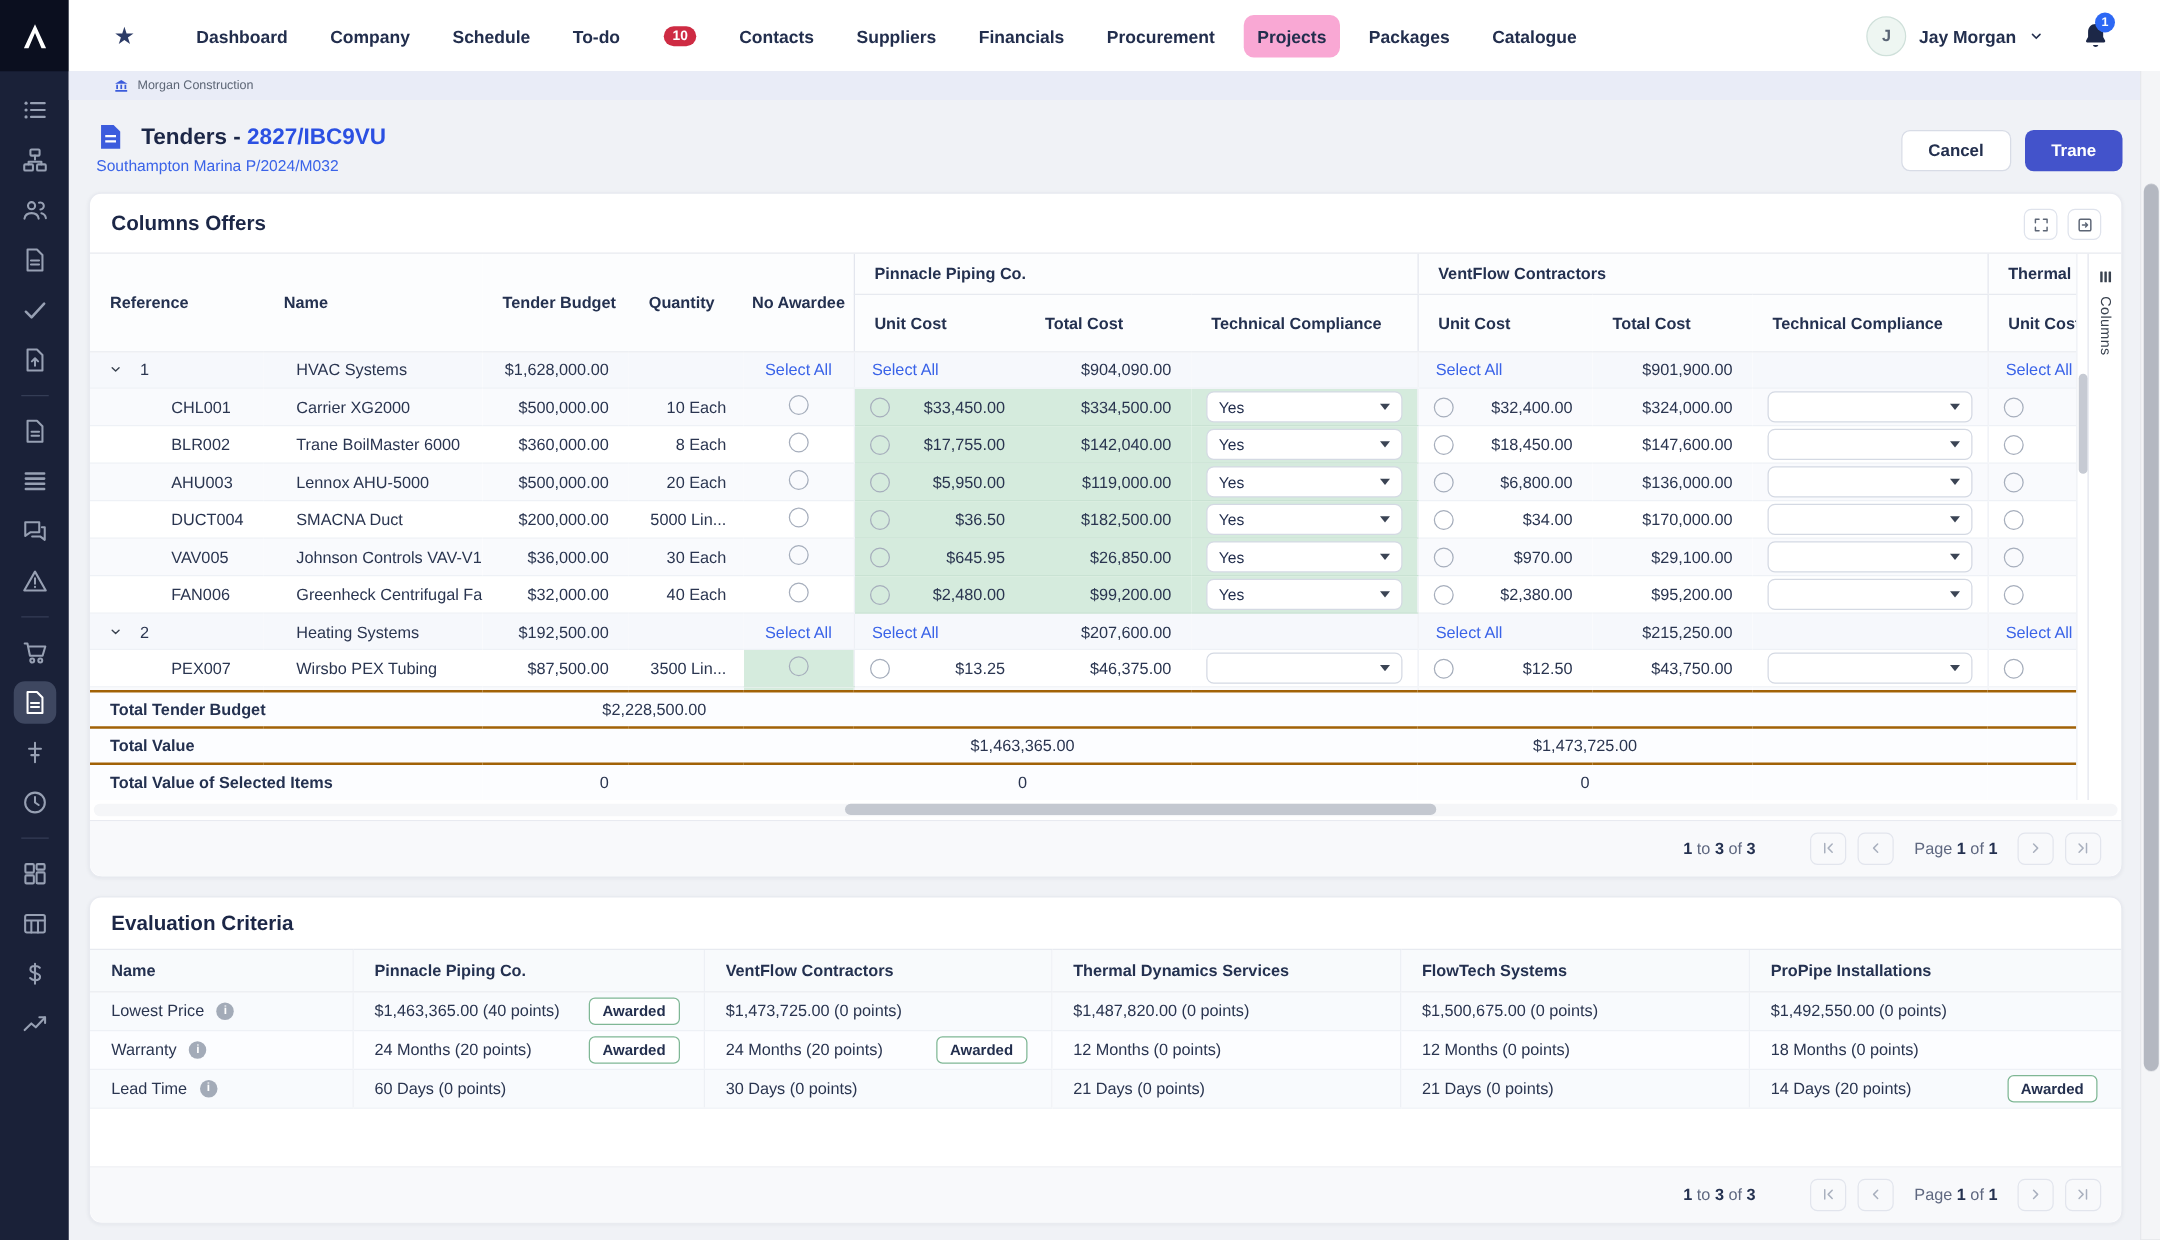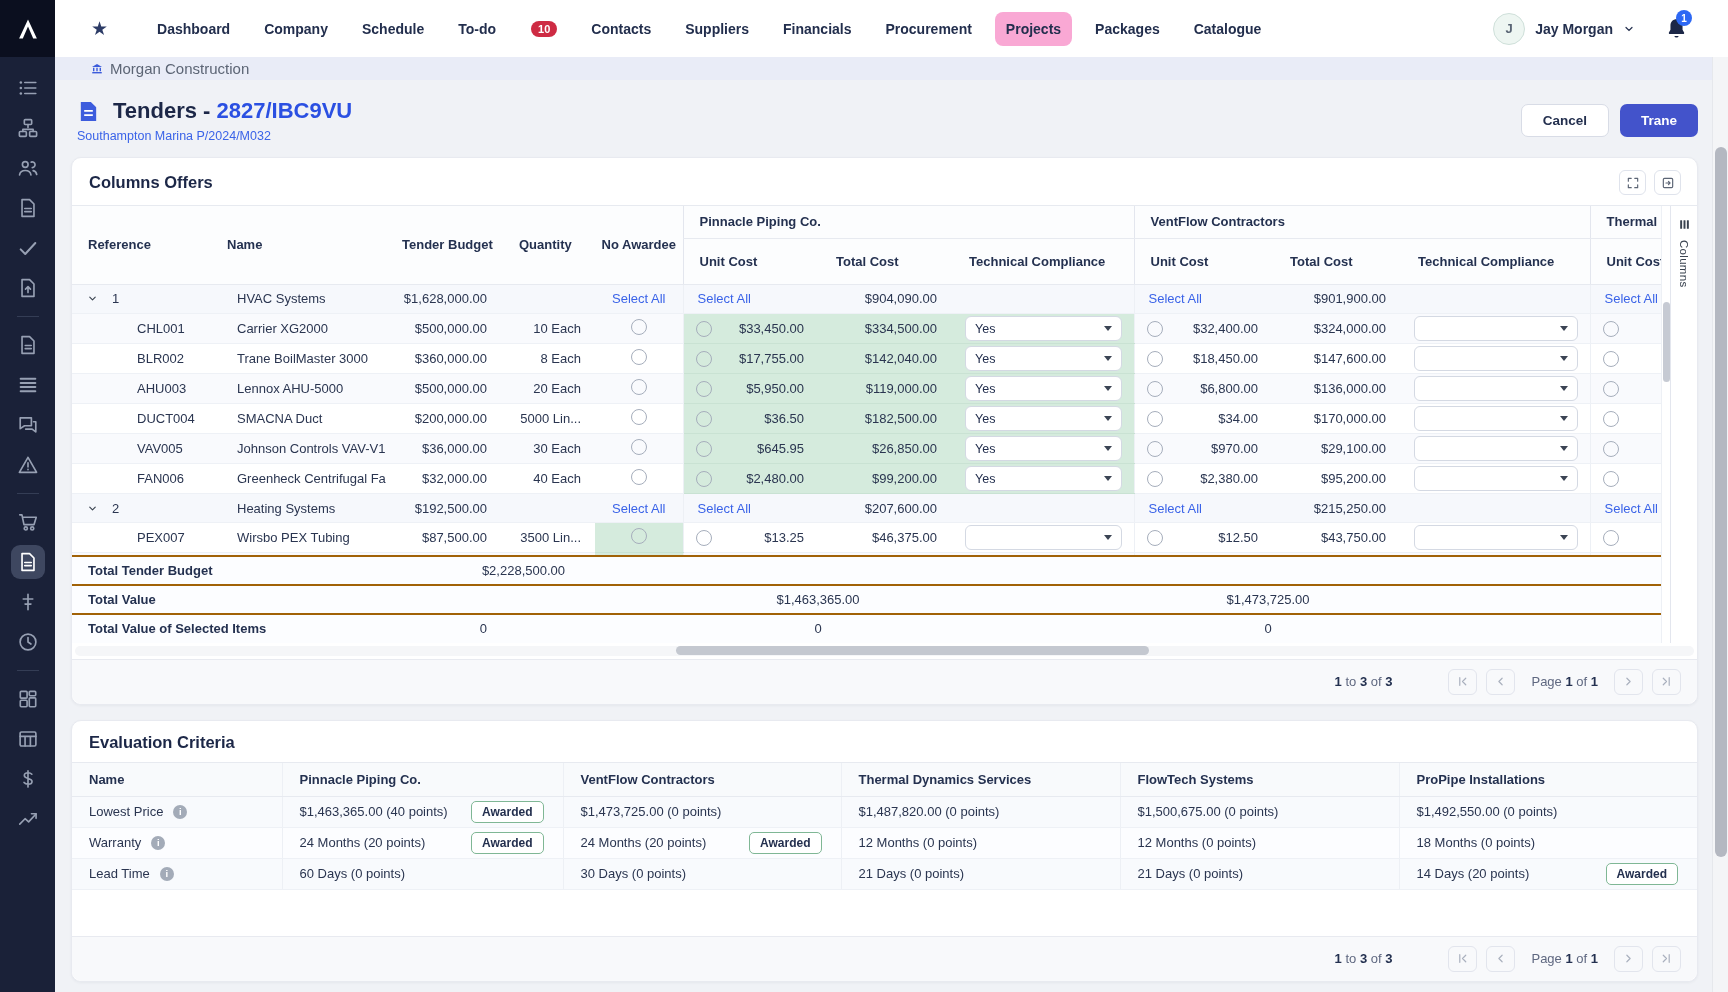--- a/index.html
+++ b/index.html
@@ -28,30 +28,30 @@
   .nav-item.active { background:#f9a8d4; }
   .nav-badge { background:#ce2b43; color:#fff; border-radius:999px; font-size:11px; font-weight:700; padding:2px 7px;margin-left:28px; }
   .nav-right { margin-left:auto; display:flex; align-items:center; gap:30px; }
   .user { display:flex; align-items:center; gap:10px; font-size:14px; font-weight:600; color:#232f4e; cursor:pointer; }
   .avatar { width:32px; height:32px; border-radius:50%; background:#eef6f2; border:1px solid #cfe0da; color:#5a6575; font-size:13px; font-weight:600; display:flex; align-items:center; justify-content:center; }
   .user svg { width:12px; height:12px; color:#232f4e; }
   .bell-wrap { position:relative; cursor:pointer; }
   .bell-wrap svg { width:23px; height:23px; color:#1c2747; display:block; }
   .nbadge { position:absolute; top:-7px; right:-4px; background:#2d68f4; color:#fff; border-radius:50%; min-width:16px; height:16px; font-size:10px; font-weight:700; display:flex; align-items:center; justify-content:center; }
 
-  .crumb { height:23px; background:#e9ecf7; display:flex; align-items:center; gap:7px; padding-left:36px; font-size:15px; color:#5c6575; flex:none; }
+  .crumb { height:23px; background:#e9ecf7; display:flex; align-items:center; gap:7px; padding-left:36px; font-size:10px; color:#5c6575; flex:none; }
   .crumb svg { width:12px; height:12px; color:#3b5bdb; }
 
   .content { flex:1; padding:12px 30px 0 16px; overflow:hidden; }
 
   
   .page-head { display:flex; align-items:flex-start; justify-content:space-between; padding:6px 0 14px 6px; }
   .t-row { display:flex; align-items:center; gap:13px; }
   .t-row svg { width:23px; height:23px; }
-  h1 { font-size:22px; font-weight:700; color:#1c2747; }
+  h1 { font-size:18px; font-weight:700; color:#1c2747; }
   h1 .ref { color:#2b50e2; }
   .subtitle { font-size:12.5px; color:#3a63e8; margin-top:5px; cursor:pointer; }
   .actions { display:flex; gap:11px; padding-top:6px;margin-left:48px; }
   .btn { height:33px; padding:0 21px; border-radius:7px; font-size:13.5px; font-weight:600; font-family:inherit; cursor:pointer; }
   .btn.cancel { background:#fff; border:1px solid #d8dce6; color:#232f4e; }
   .btn.save { background:#4353cb; border:none; color:#fff; }
 
   
   .card { background:#fff; border:1px solid #e8eaf0; border-radius:10px; box-shadow:0 1px 3px rgba(25,35,68,.05); }
   .offers { margin-bottom:15px; }
@@ -107,21 +107,21 @@
   .vscroll { width:9px; flex:none; position:relative; border-left:1px solid #edf0f5; }
   .vthumb { position:absolute; top:96px; left:1px; width:7px; height:80px; background:#c6cad3; border-radius:4px; }
   .cols-tab { width:27px; flex:none; border-left:1px solid #e3e6ee; display:flex; flex-direction:column; align-items:center; padding-top:12px; gap:9px; color:#39424f; cursor:pointer; }
   .cols-tab svg { width:13px; height:13px; }
   .cols-label { writing-mode:vertical-rl; font-size:11.5px; color:#39424f; letter-spacing:.3px; }
 
   .hscroll { height:10px; margin:3px 3px; background:#f5f6f8; border-radius:5px; position:relative; }
   .hthumb { position:absolute; left:601px; width:473px; height:9px; top:0.5px; background:#c4c8d0; border-radius:5px; cursor:pointer; }
 
   .card-foot { height:45px; border-top:1px solid #e8eaf0; background:#f8f9fb; display:flex; align-items:center; justify-content:flex-end; padding-right:16px; border-radius:0 0 10px 10px; font-size:13px; color:#5f6880; }
-  .pager { display:flex; align-items:center; gap:56px; }
+  .pager { display:flex; align-items:center; gap:44px; }
   .pctrl { display:flex; align-items:center; gap:9px; }
   .pbtn { width:29px; height:26px; border:1px solid #e2e5ed; border-radius:6px; color:#a9b0be; background:transparent; display:flex; align-items:center; justify-content:center; cursor:pointer; }
   .pbtn svg { width:13px; height:13px; }
   .ppage { margin:0 7px; }
   .pb { font-weight:700; color:#243150; }
 
   
   .etable { border-collapse:collapse; table-layout:fixed; width:100%; }
   .etable th { height:34px; background:#f8fafc; border-top:1px solid #e7eaf0; border-bottom:1px solid #e7eaf0; font-size:13px; font-weight:700; color:#243150; text-align:left; padding-left:17px; white-space:nowrap; overflow:hidden; }
   .etable td { height:31px; border-bottom:1px solid #eef1f6; font-size:13px; color:#2a3550; padding-left:17px; white-space:nowrap; overflow:hidden; }
@@ -527,21 +527,21 @@
                     </td>
                     <td class="vb">
                       <span class="unit-cell">
                         <span class="radio"></span>
                         <span class="uval">$3</span>
                       </span>
                     </td>
                   </tr>
                   <tr class="item-row">
                     <td class="ref-item">BLR002</td>
-                    <td class="name-cell">Trane BoilMaster 3000</td>
+                    <td class="name-cell">Trane BoilMaster 6000</td>
                     <td class="money">$360,000.00</td>
                     <td class="money qty">8 Each</td>
                     <td class="center"><span class="radio"></span></td>
                     <td class="vb green">
                       <span class="unit-cell">
                         <span class="radio"></span>
                         <span class="uval">$17,755.00</span>
                       </span>
                     </td>
                     <td class="money green">$142,040.00</td>

